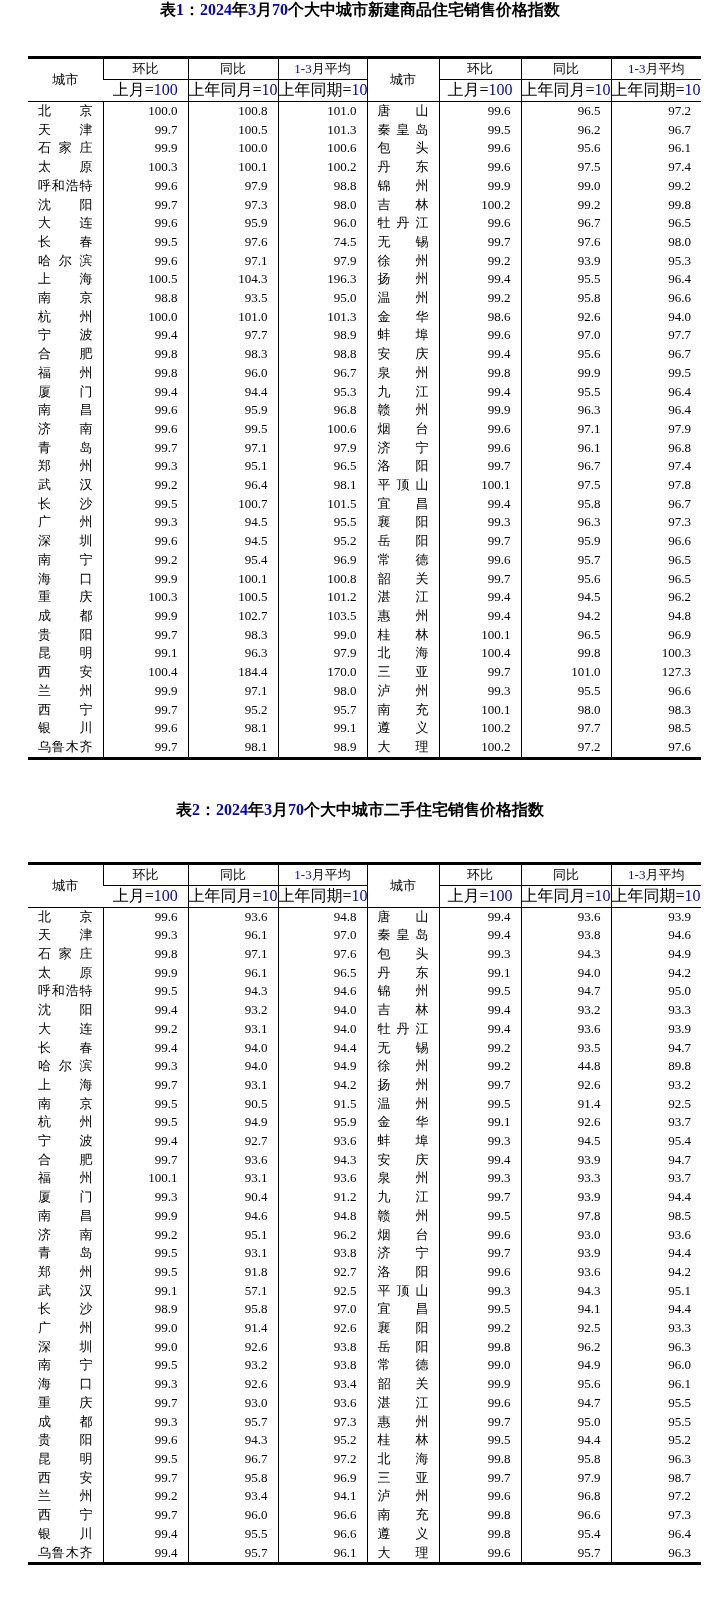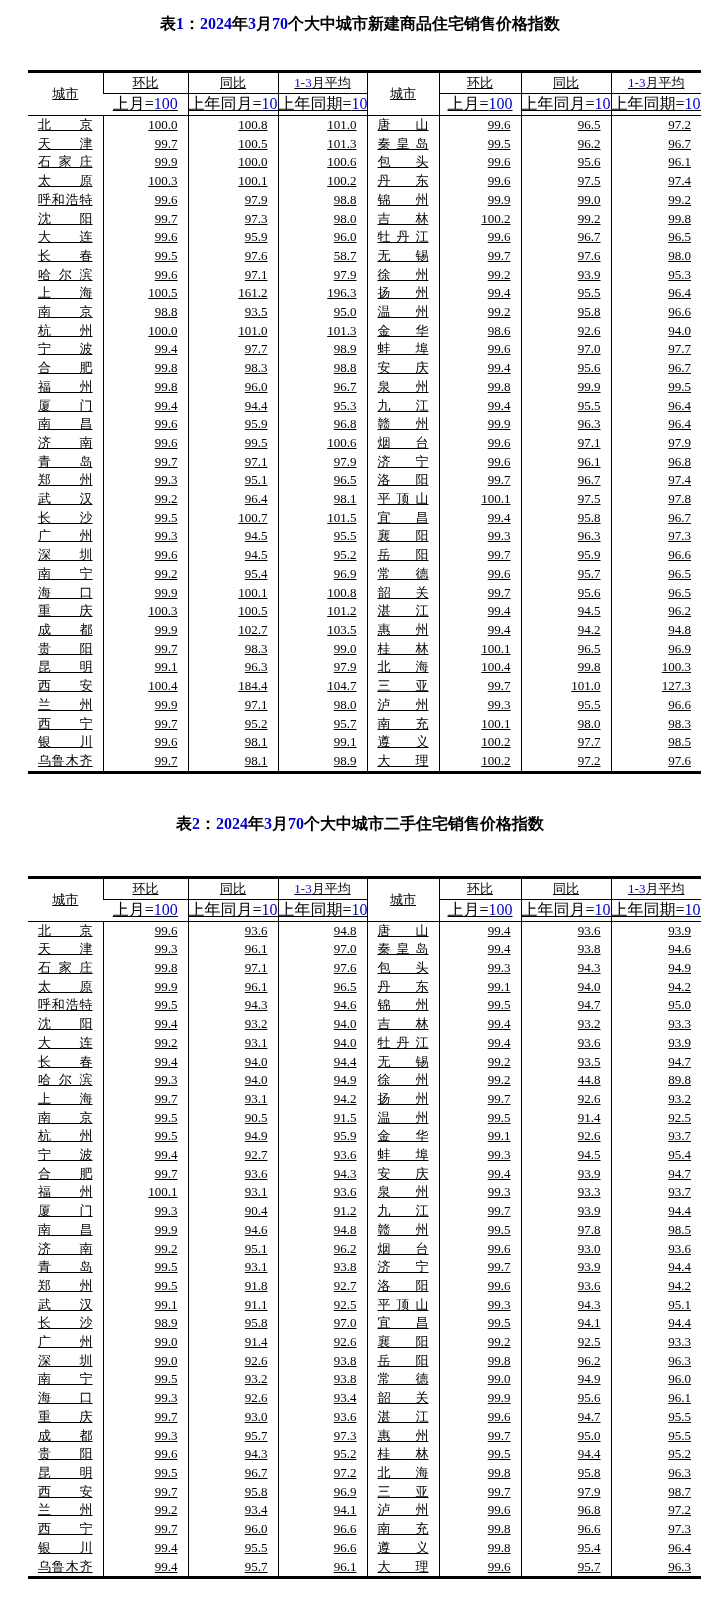--- a/index.html
+++ b/index.html
@@ -12,32 +12,31 @@
     color: var(--ink);
     font-family: "Liberation Serif", "DejaVu Serif", serif;
   }
   .doc { width: 720px; }
   .tbl-title {
     text-align: center;
     font-weight: bold;
     font-size: 16px;
     line-height: 20px;
   }
-  .tbl-title.first { padding-top: 14px; }
+  .tbl-title.first { padding-top: 0; }
   .tbl-title.second { margin-top: 40px; text-align: center; }
   .num { color: var(--digit-blue); }
   table.price-table {
     margin: 36px 0 0 28px;
     width: 673px;
     table-layout: fixed;
     border-collapse: collapse;
     border-top: 3px solid var(--ink);
     border-bottom: 3px solid var(--ink);
     font-size: 13px;
-    text-decoration: underline;
   }
   table.price-table.second { margin-top: 42px; }
   .price-table th, .price-table td {
     border-left: 1px solid var(--ink);
     padding: 0;
     font-weight: normal;
     overflow: hidden;
     white-space: nowrap;
   }
   .price-table th:first-child, .price-table td:first-child { border-left: none; }
@@ -160,40 +159,40 @@
           <td class="col-val">96.0</td>
           <td class="col-city">牡丹江</td>
           <td class="col-val">99.6</td>
           <td class="col-val">96.7</td>
           <td class="col-val">96.5</td>
         </tr>
         <tr>
           <td class="col-city">长春</td>
           <td class="col-val">99.5</td>
           <td class="col-val">97.6</td>
-          <td class="col-val">58.7</td>
+          <td class="col-val">74.5</td>
           <td class="col-city">无锡</td>
           <td class="col-val">99.7</td>
           <td class="col-val">97.6</td>
           <td class="col-val">98.0</td>
         </tr>
         <tr>
           <td class="col-city">哈尔滨</td>
           <td class="col-val">99.6</td>
           <td class="col-val">97.1</td>
           <td class="col-val">97.9</td>
           <td class="col-city">徐州</td>
           <td class="col-val">99.2</td>
           <td class="col-val">93.9</td>
           <td class="col-val">95.3</td>
         </tr>
         <tr>
           <td class="col-city">上海</td>
           <td class="col-val">100.5</td>
-          <td class="col-val">161.2</td>
+          <td class="col-val">104.3</td>
           <td class="col-val">196.3</td>
           <td class="col-city">扬州</td>
           <td class="col-val">99.4</td>
           <td class="col-val">95.5</td>
           <td class="col-val">96.4</td>
         </tr>
         <tr>
           <td class="col-city">南京</td>
           <td class="col-val">98.8</td>
           <td class="col-val">93.5</td>
@@ -390,21 +389,21 @@
           <td class="col-val">97.9</td>
           <td class="col-city">北海</td>
           <td class="col-val">100.4</td>
           <td class="col-val">99.8</td>
           <td class="col-val">100.3</td>
         </tr>
         <tr>
           <td class="col-city">西安</td>
           <td class="col-val">100.4</td>
           <td class="col-val">184.4</td>
-          <td class="col-val">104.7</td>
+          <td class="col-val">170.0</td>
           <td class="col-city">三亚</td>
           <td class="col-val">99.7</td>
           <td class="col-val">101.0</td>
           <td class="col-val">127.3</td>
         </tr>
         <tr>
           <td class="col-city">兰州</td>
           <td class="col-val">99.9</td>
           <td class="col-val">97.1</td>
           <td class="col-val">98.0</td>
@@ -676,21 +675,21 @@
           <td class="col-val">91.8</td>
           <td class="col-val">92.7</td>
           <td class="col-city">洛阳</td>
           <td class="col-val">99.6</td>
           <td class="col-val">93.6</td>
           <td class="col-val">94.2</td>
         </tr>
         <tr>
           <td class="col-city">武汉</td>
           <td class="col-val">99.1</td>
-          <td class="col-val">91.1</td>
+          <td class="col-val">57.1</td>
           <td class="col-val">92.5</td>
           <td class="col-city">平顶山</td>
           <td class="col-val">99.3</td>
           <td class="col-val">94.3</td>
           <td class="col-val">95.1</td>
         </tr>
         <tr>
           <td class="col-city">长沙</td>
           <td class="col-val">98.9</td>
           <td class="col-val">95.8</td>

